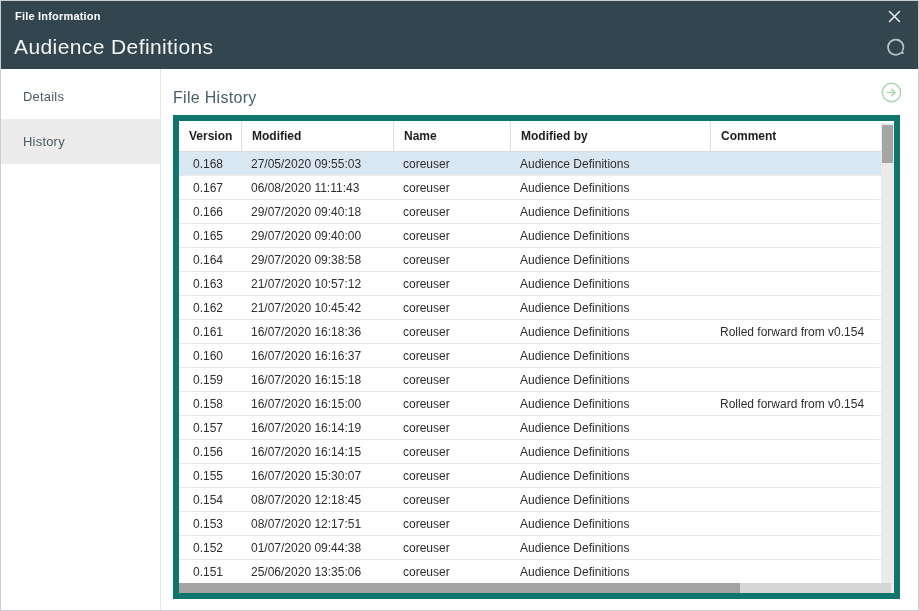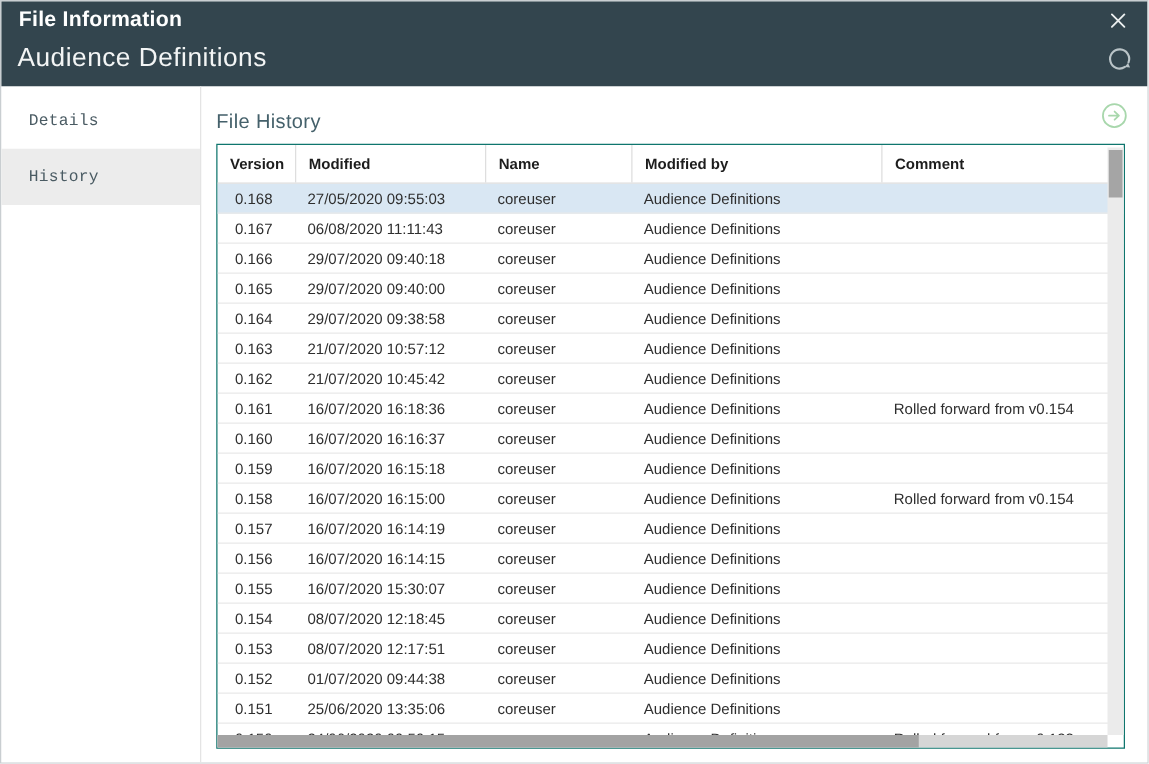--- a/index.html
+++ b/index.html
@@ -19,21 +19,21 @@
   .dlg-header { background: #33454e; height: 68px; }
   .titlebar {
     height: 28px;
     display: flex;
     align-items: center;
     padding: 2px 14px 0 14px;
   }
   .dlg-title {
     flex: 1;
     color: #ffffff;
-    font-size: 17px;
+    font-size: 11px;
     font-weight: bold;
     letter-spacing: 0.2px;
   }
   .icon-btn {
     display: flex;
     align-items: center;
     justify-content: center;
     cursor: pointer;
     background: none;
     border: none;
@@ -66,21 +66,20 @@
   }
   .side-item {
     height: 45px;
     display: flex;
     align-items: center;
     padding-left: 22px;
     font-size: 13px;
     color: #4a5b63;
     letter-spacing: 0.2px;
     cursor: pointer;
-    font-family: Liberation Mono, monospace;
   }
   .side-item.selected { background: #ececec; }
 
   .content { flex: 1; position: relative; padding: 20px 0 0 12px; }
   .section-title {
     font-size: 16px;
     font-weight: 400;
     color: #45616b;
     letter-spacing: 0.3px;
   }
@@ -92,21 +91,21 @@
     height: 21px;
     color: #a8d7ac;
   }
 
   
   .table {
     position: relative;
     width: 727px;
     height: 484px;
     margin-top: 8px;
-    border: 1px solid #0f766e;
+    border: 6px solid #0f766e;
     background: #ffffff;
   }
   .thead {
     display: grid;
     grid-template-columns: 62px 152px 117px 200px 1fr;
     height: 31px;
     padding-right: 13px;
     border-bottom: 1px solid #dcdcdc;
   }
   .th {

